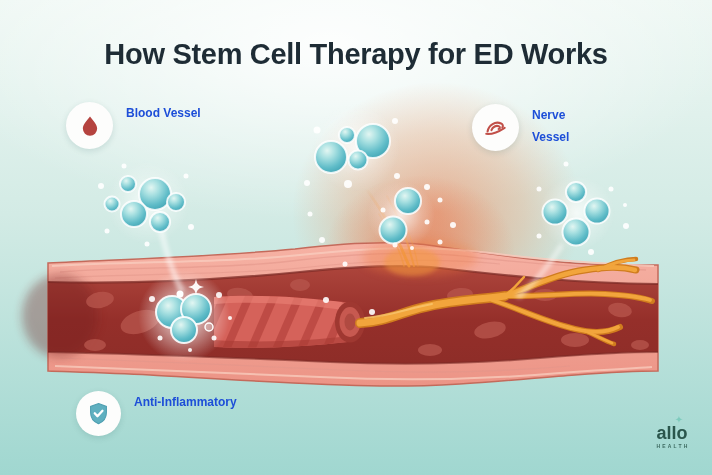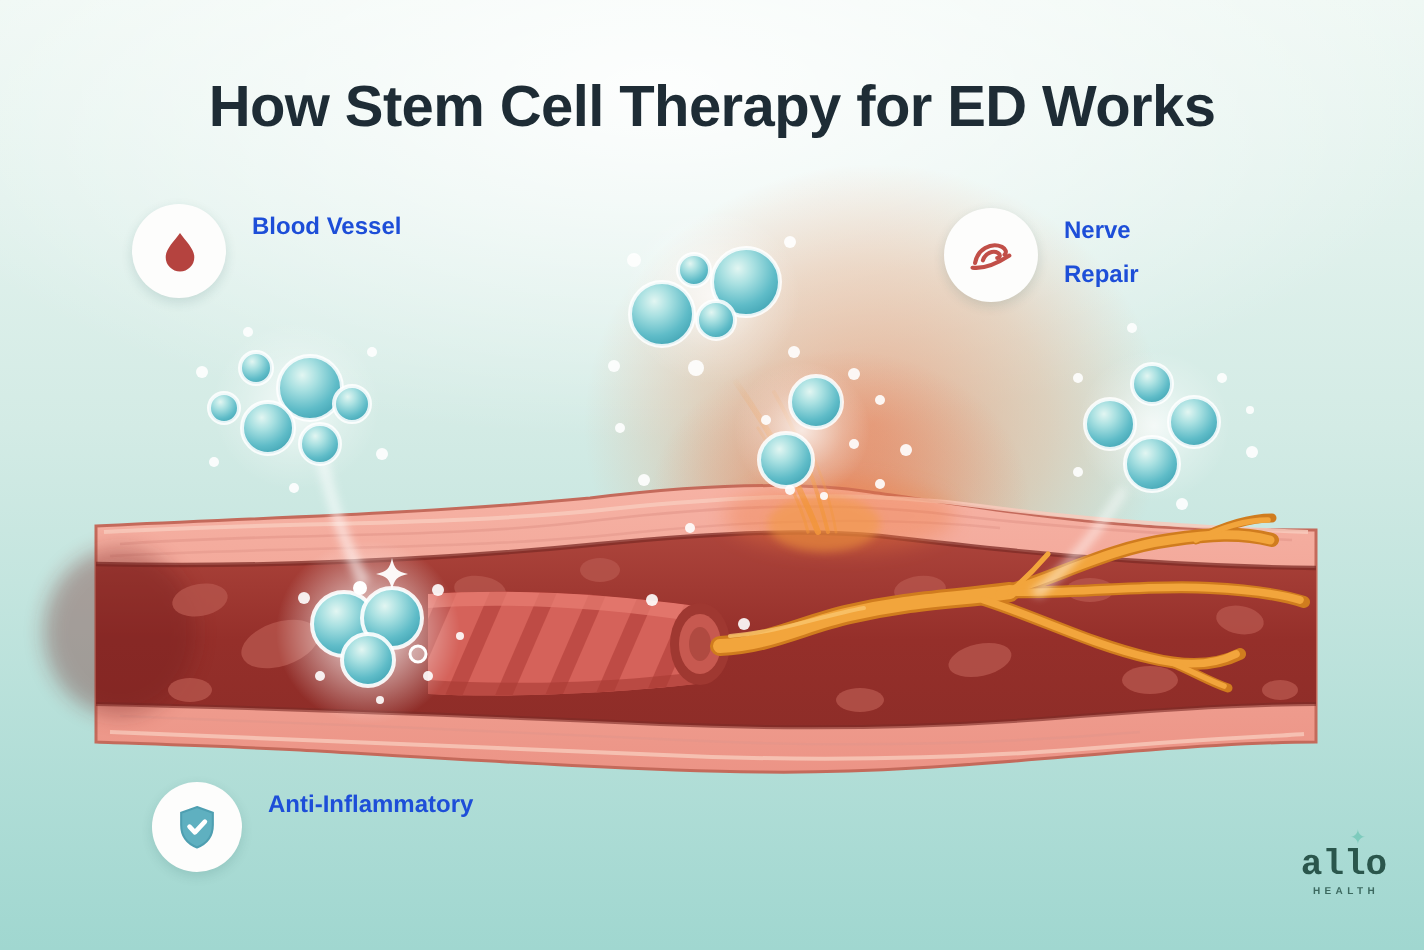--- a/index.html
+++ b/index.html
@@ -20,21 +20,21 @@
   }
   .feature-label{margin-left:13px;font-size:12px;line-height:22px;
     color:#1d4ed8;font-weight:600;}
   .feature-label span{display:block;}
   .f-blood{left:66px;top:102px;}
   .f-nerve{left:472px;top:104px;}
   .f-anti{left:76px;top:391px;}
   .f-anti .icon-circle{width:45px;height:45px;}
   .logo{position:absolute;left:640px;top:415px;width:64px;text-align:center;color:#2a564c;}
   .logo-sparkle{font-size:10px;line-height:9px;height:9px;color:#7ecbbd;margin-left:14px;}
-  .logo-brand{font-size:18px;font-weight:bold;line-height:18px;letter-spacing:0;font-family:Liberation Mono, monospace;}
+  .logo-brand{font-size:18px;font-weight:bold;line-height:18px;letter-spacing:0;}
   .logo-sub{font-size:5px;font-weight:bold;letter-spacing:2.2px;margin-top:1px;opacity:.85;padding-left:2px;}
 </style>
 </head>
 <body>
 
 <div class="stage">
 
   <svg class="illustration" viewBox="0 0 712 475" aria-hidden="true">
     <defs>
       <linearGradient id="bg" x1="0" y1="0" x2="0" y2="1">
@@ -277,21 +277,21 @@
   <div class="feature f-nerve">
     <div class="icon-circle">
       <svg width="26" height="26" viewBox="0 0 24 24" fill="none" stroke="#c14f48" stroke-width="1.9" stroke-linecap="round">
         <path d="M4.2 15.2 C5.2 9.2 11.5 5.4 16.6 7.8 C18.4 8.7 18.9 10.4 17.8 11.4"></path>
         <path d="M7.8 14 C8.8 10.8 12.4 9.2 14.8 10.6 C16 11.3 15.8 12.8 14.4 12.9"></path>
         <path d="M3 17.4 C8 18 13.6 16 20 11.8"></path>
       </svg>
     </div>
     <div class="feature-label">
       <span>Nerve</span>
-      <span>Repair</span>
+      <span>Vessel</span>
     </div>
   </div>
 
   <div class="feature f-anti">
     <div class="icon-circle">
       <svg width="25" height="25" viewBox="0 0 24 24">
         <path d="M12 2.4 L19.6 5.2 V11 C19.6 16.4 16.5 20 12 21.8 C7.5 20 4.4 16.4 4.4 11 V5.2 Z" fill="#5fb0c0" stroke="#4e9fb1" stroke-width="1"></path>
         <path d="M8.4 11.8 L11 14.6 L15.8 9.4" stroke="#ffffff" stroke-width="2.2" fill="none" stroke-linecap="round" stroke-linejoin="round"></path>
       </svg>
     </div>

